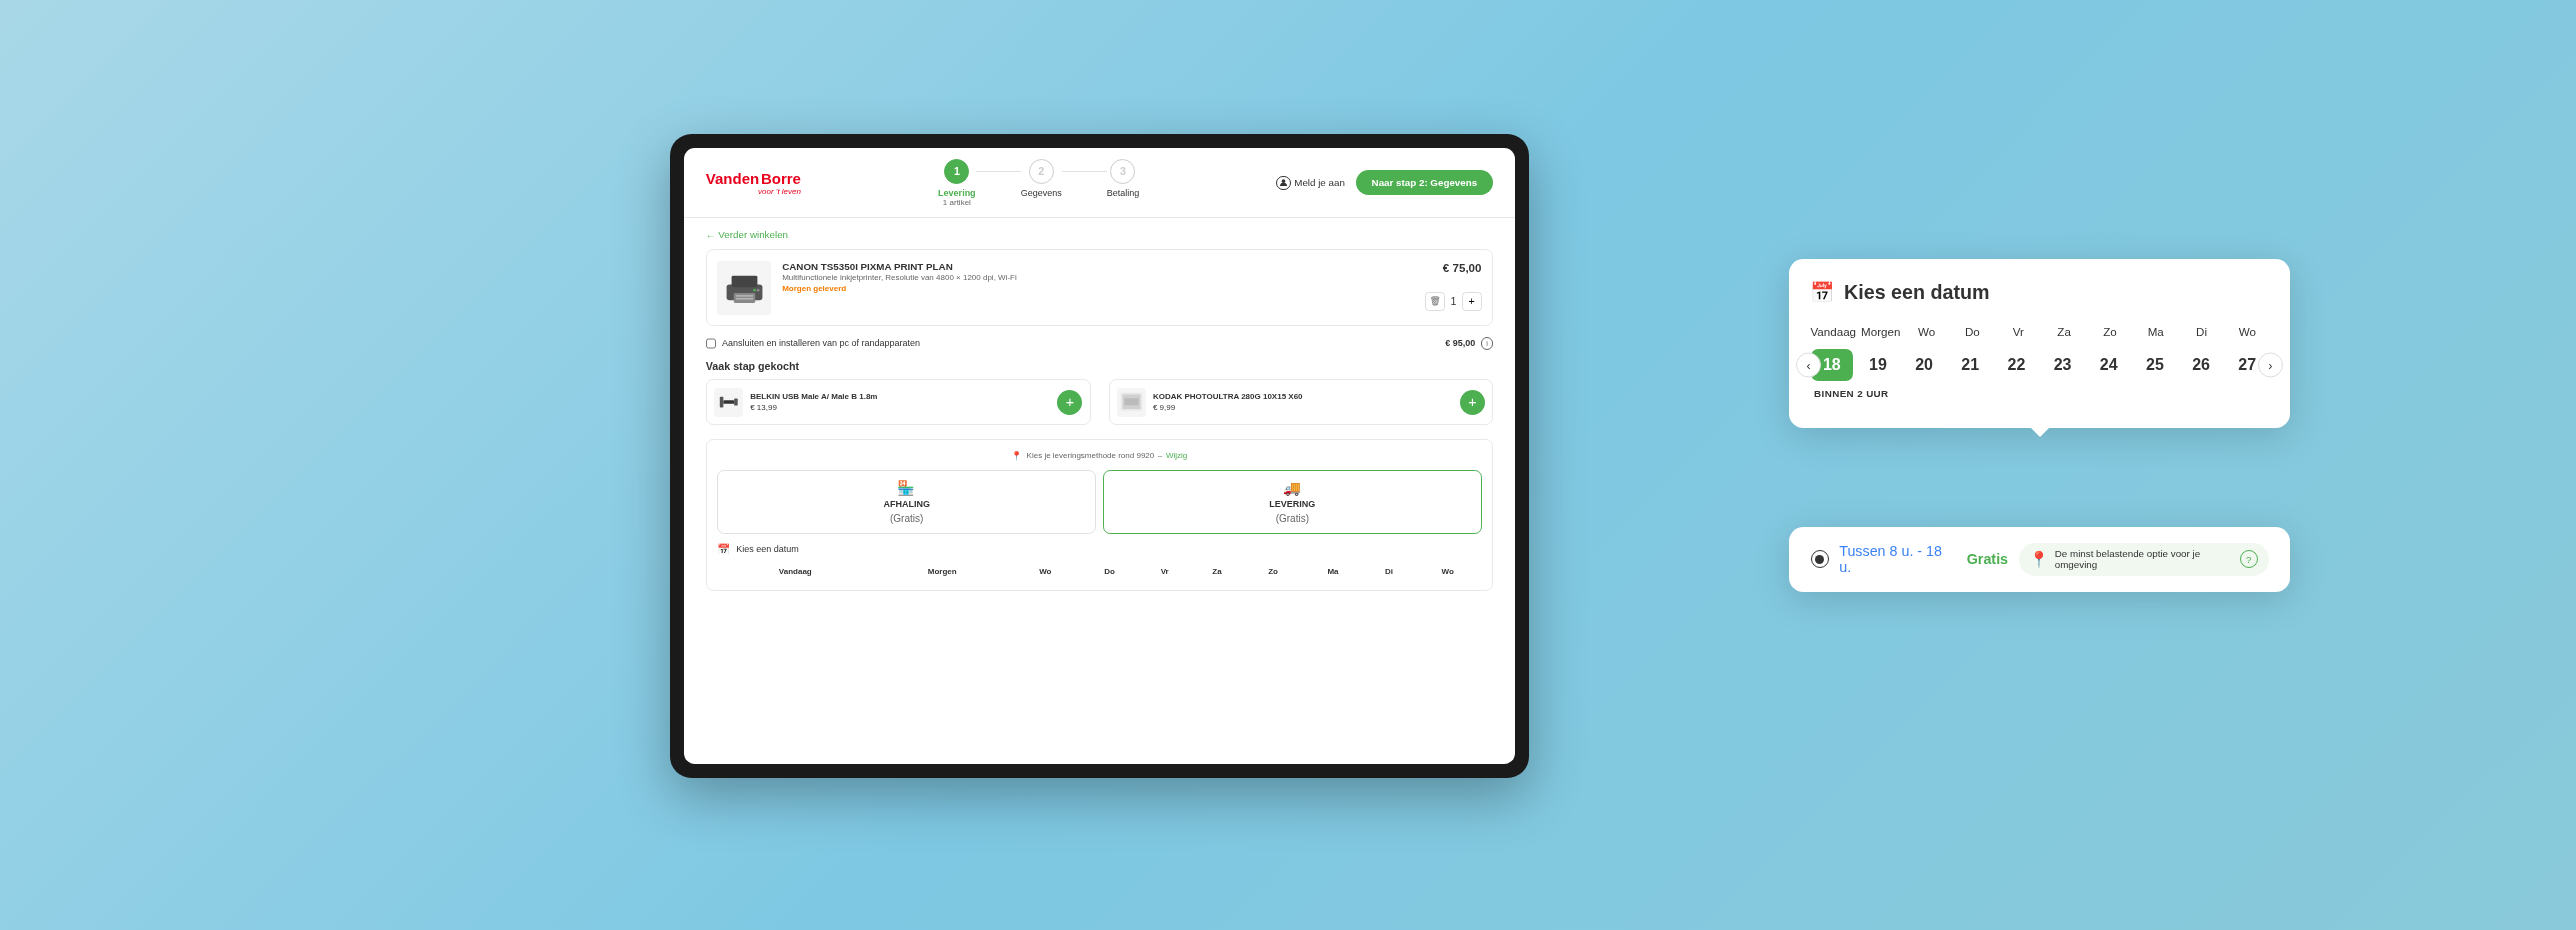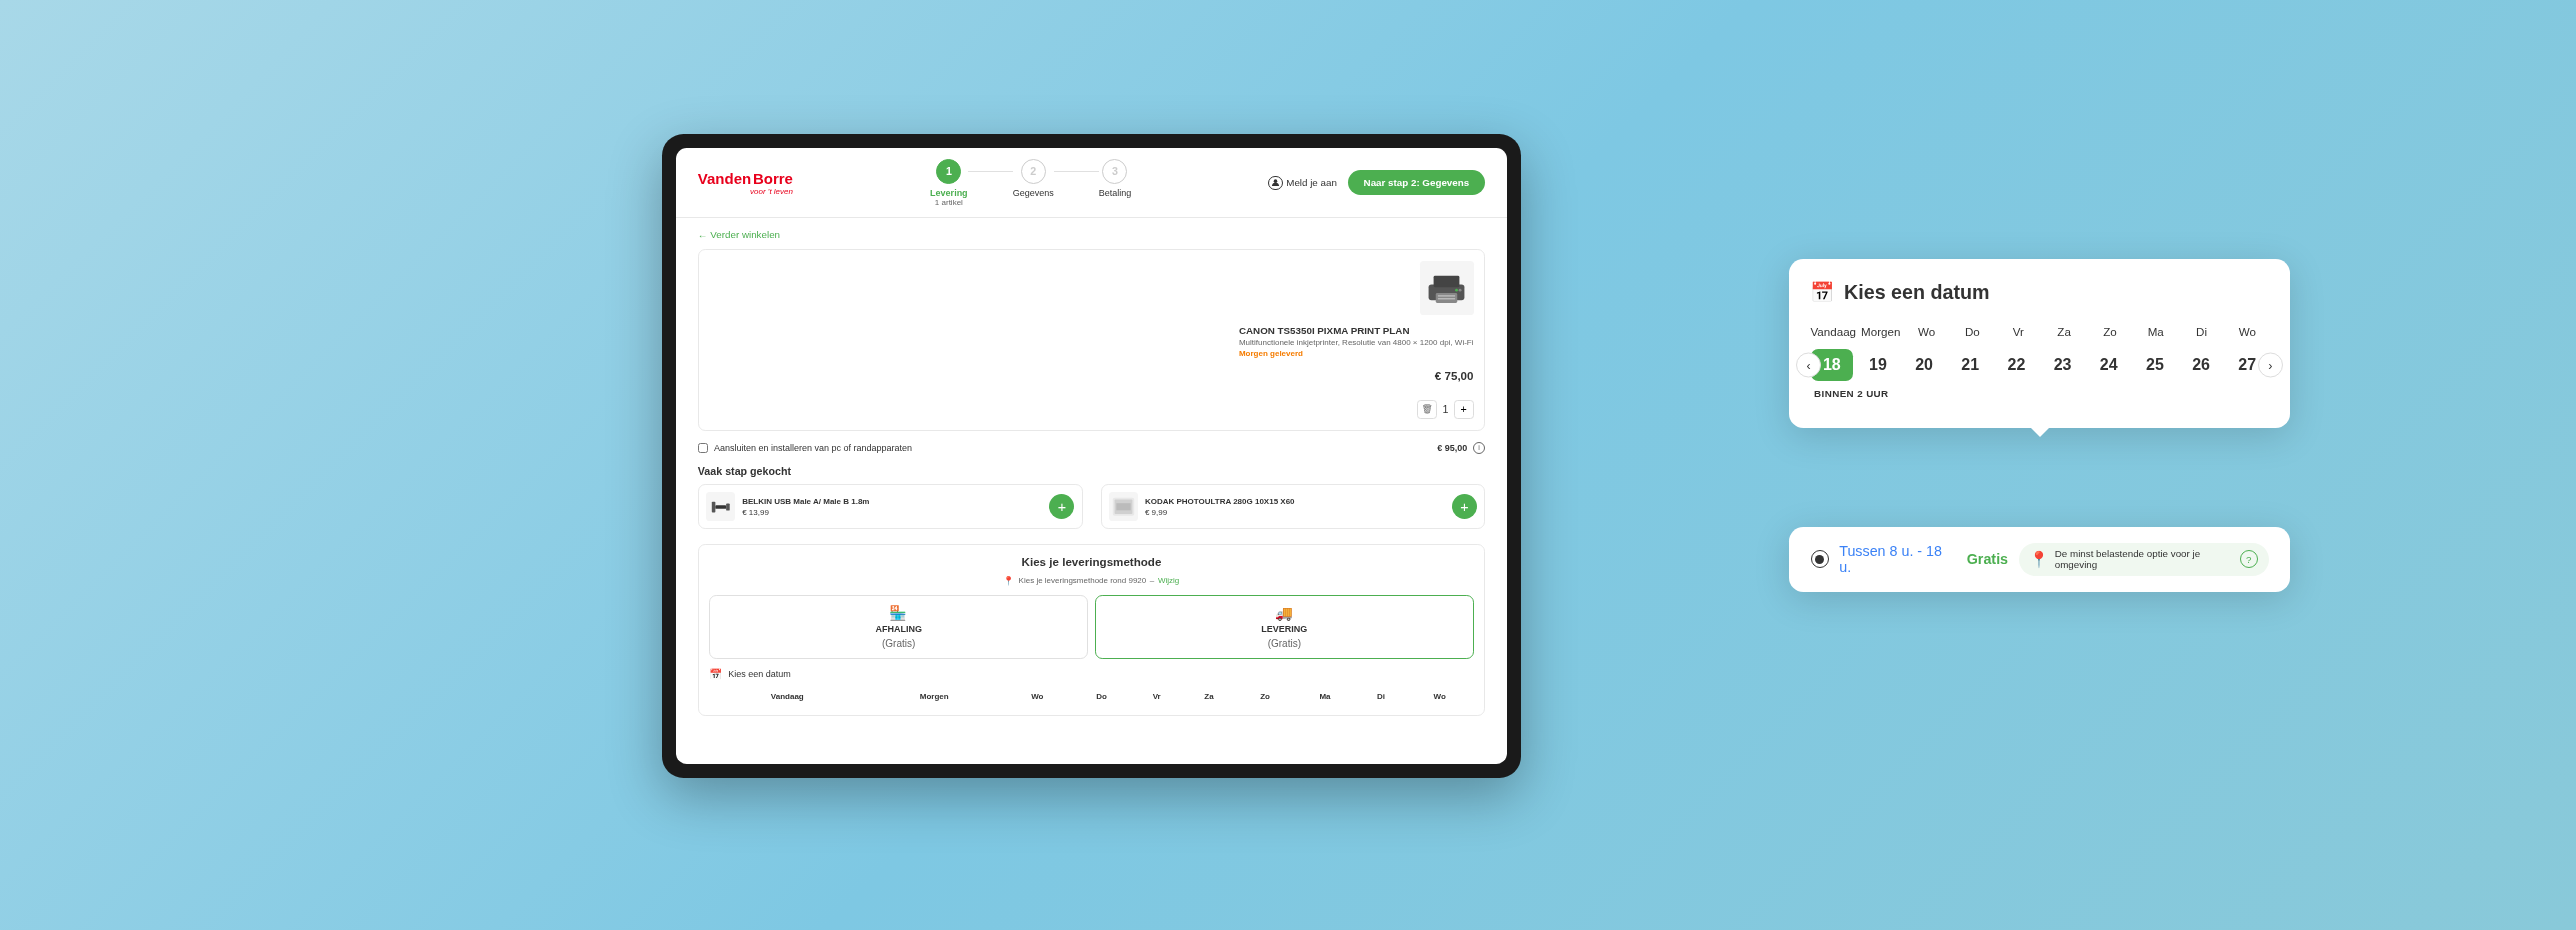--- a/index.html
+++ b/index.html
@@ -17,21 +17,21 @@
 
     .device-wrapper {
       position: relative;
       width: 1252px;
       height: 698px;
     }
 
     
     .tablet {
       position: absolute;
-      left: 0;
+      left: 8px;
       top: 18px;
       width: 859px;
       height: 644px;
       background: #1a1a1a;
       border-radius: 21.5px;
       padding: 14.3px;
       box-shadow: 0 18px 54px rgba(0,0,0,0.3);
     }
 
     .tablet-screen {
@@ -165,24 +165,23 @@
       gap: 3.6px;
     }
 
     
     .product-card {
       background: #fff;
       border: 0.9px solid #e8e8e8;
       border-radius: 7.2px;
       padding: 10.7px;
       display: flex;
-      align-items: flex-end;
+      align-items: flex-start;
       gap: 10.7px;
       margin-bottom: 10.7px;
-      flex-direction: column;
     }
 
     .product-image {
       width: 54px;
       height: 54px;
       background: #f5f5f5;
       border-radius: 3.6px;
       display: flex;
       align-items: center;
       justify-content: center;
@@ -790,21 +789,20 @@
             </div>
             <div class="related-info">
               <div class="related-name">KODAK PHOTOULTRA 280G 10X15 X60</div>
               <div class="related-price">€ 9,99</div>
             </div>
             <button class="add-btn">+</button>
           </div>
         </div>
 
         <div class="levering-section">
-          <div class="levering-title">Kies je leveringsmethode</div>
           <div class="location-row">
             <span class="location-icon">📍</span>
             <span>Kies je leveringsmethode rond 9920</span>
             <span style="color:#666;">–</span>
             <span class="wijzig-link">Wijzig</span>
           </div>
           <div class="delivery-options">
             <div class="delivery-option">
               <div class="delivery-icon">🏪</div>
               <div class="delivery-label">AFHALING</div>

